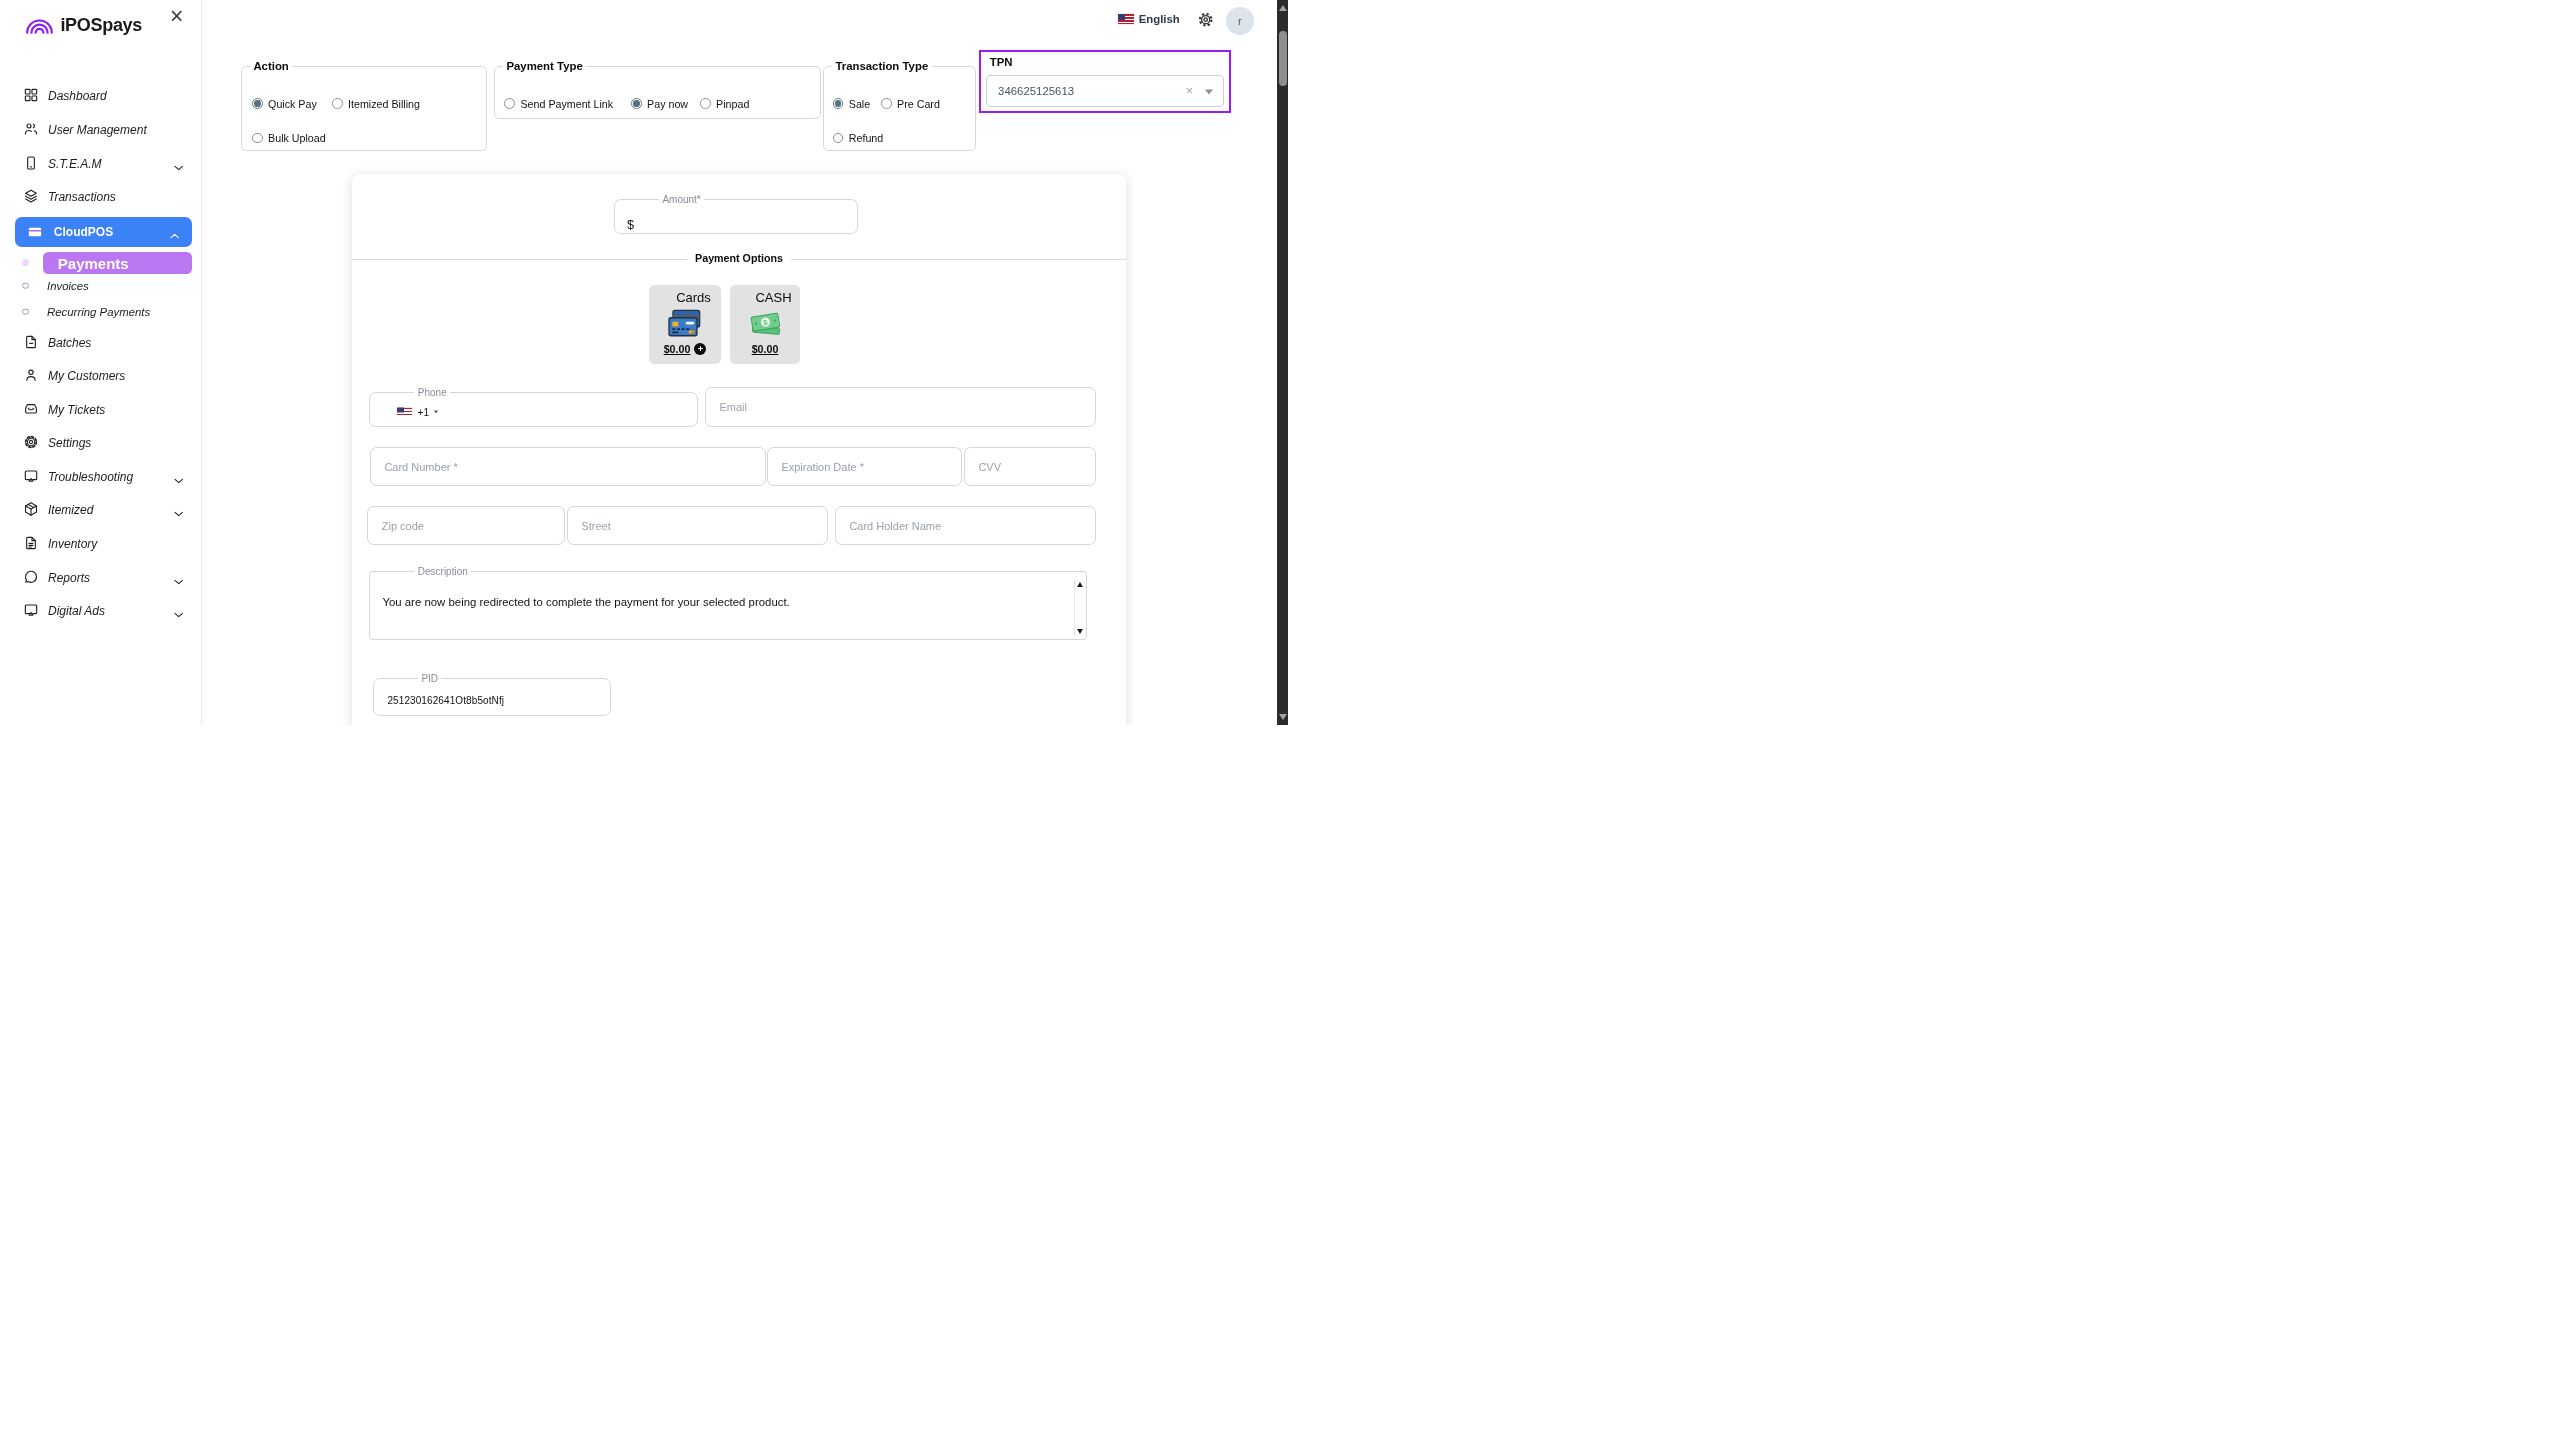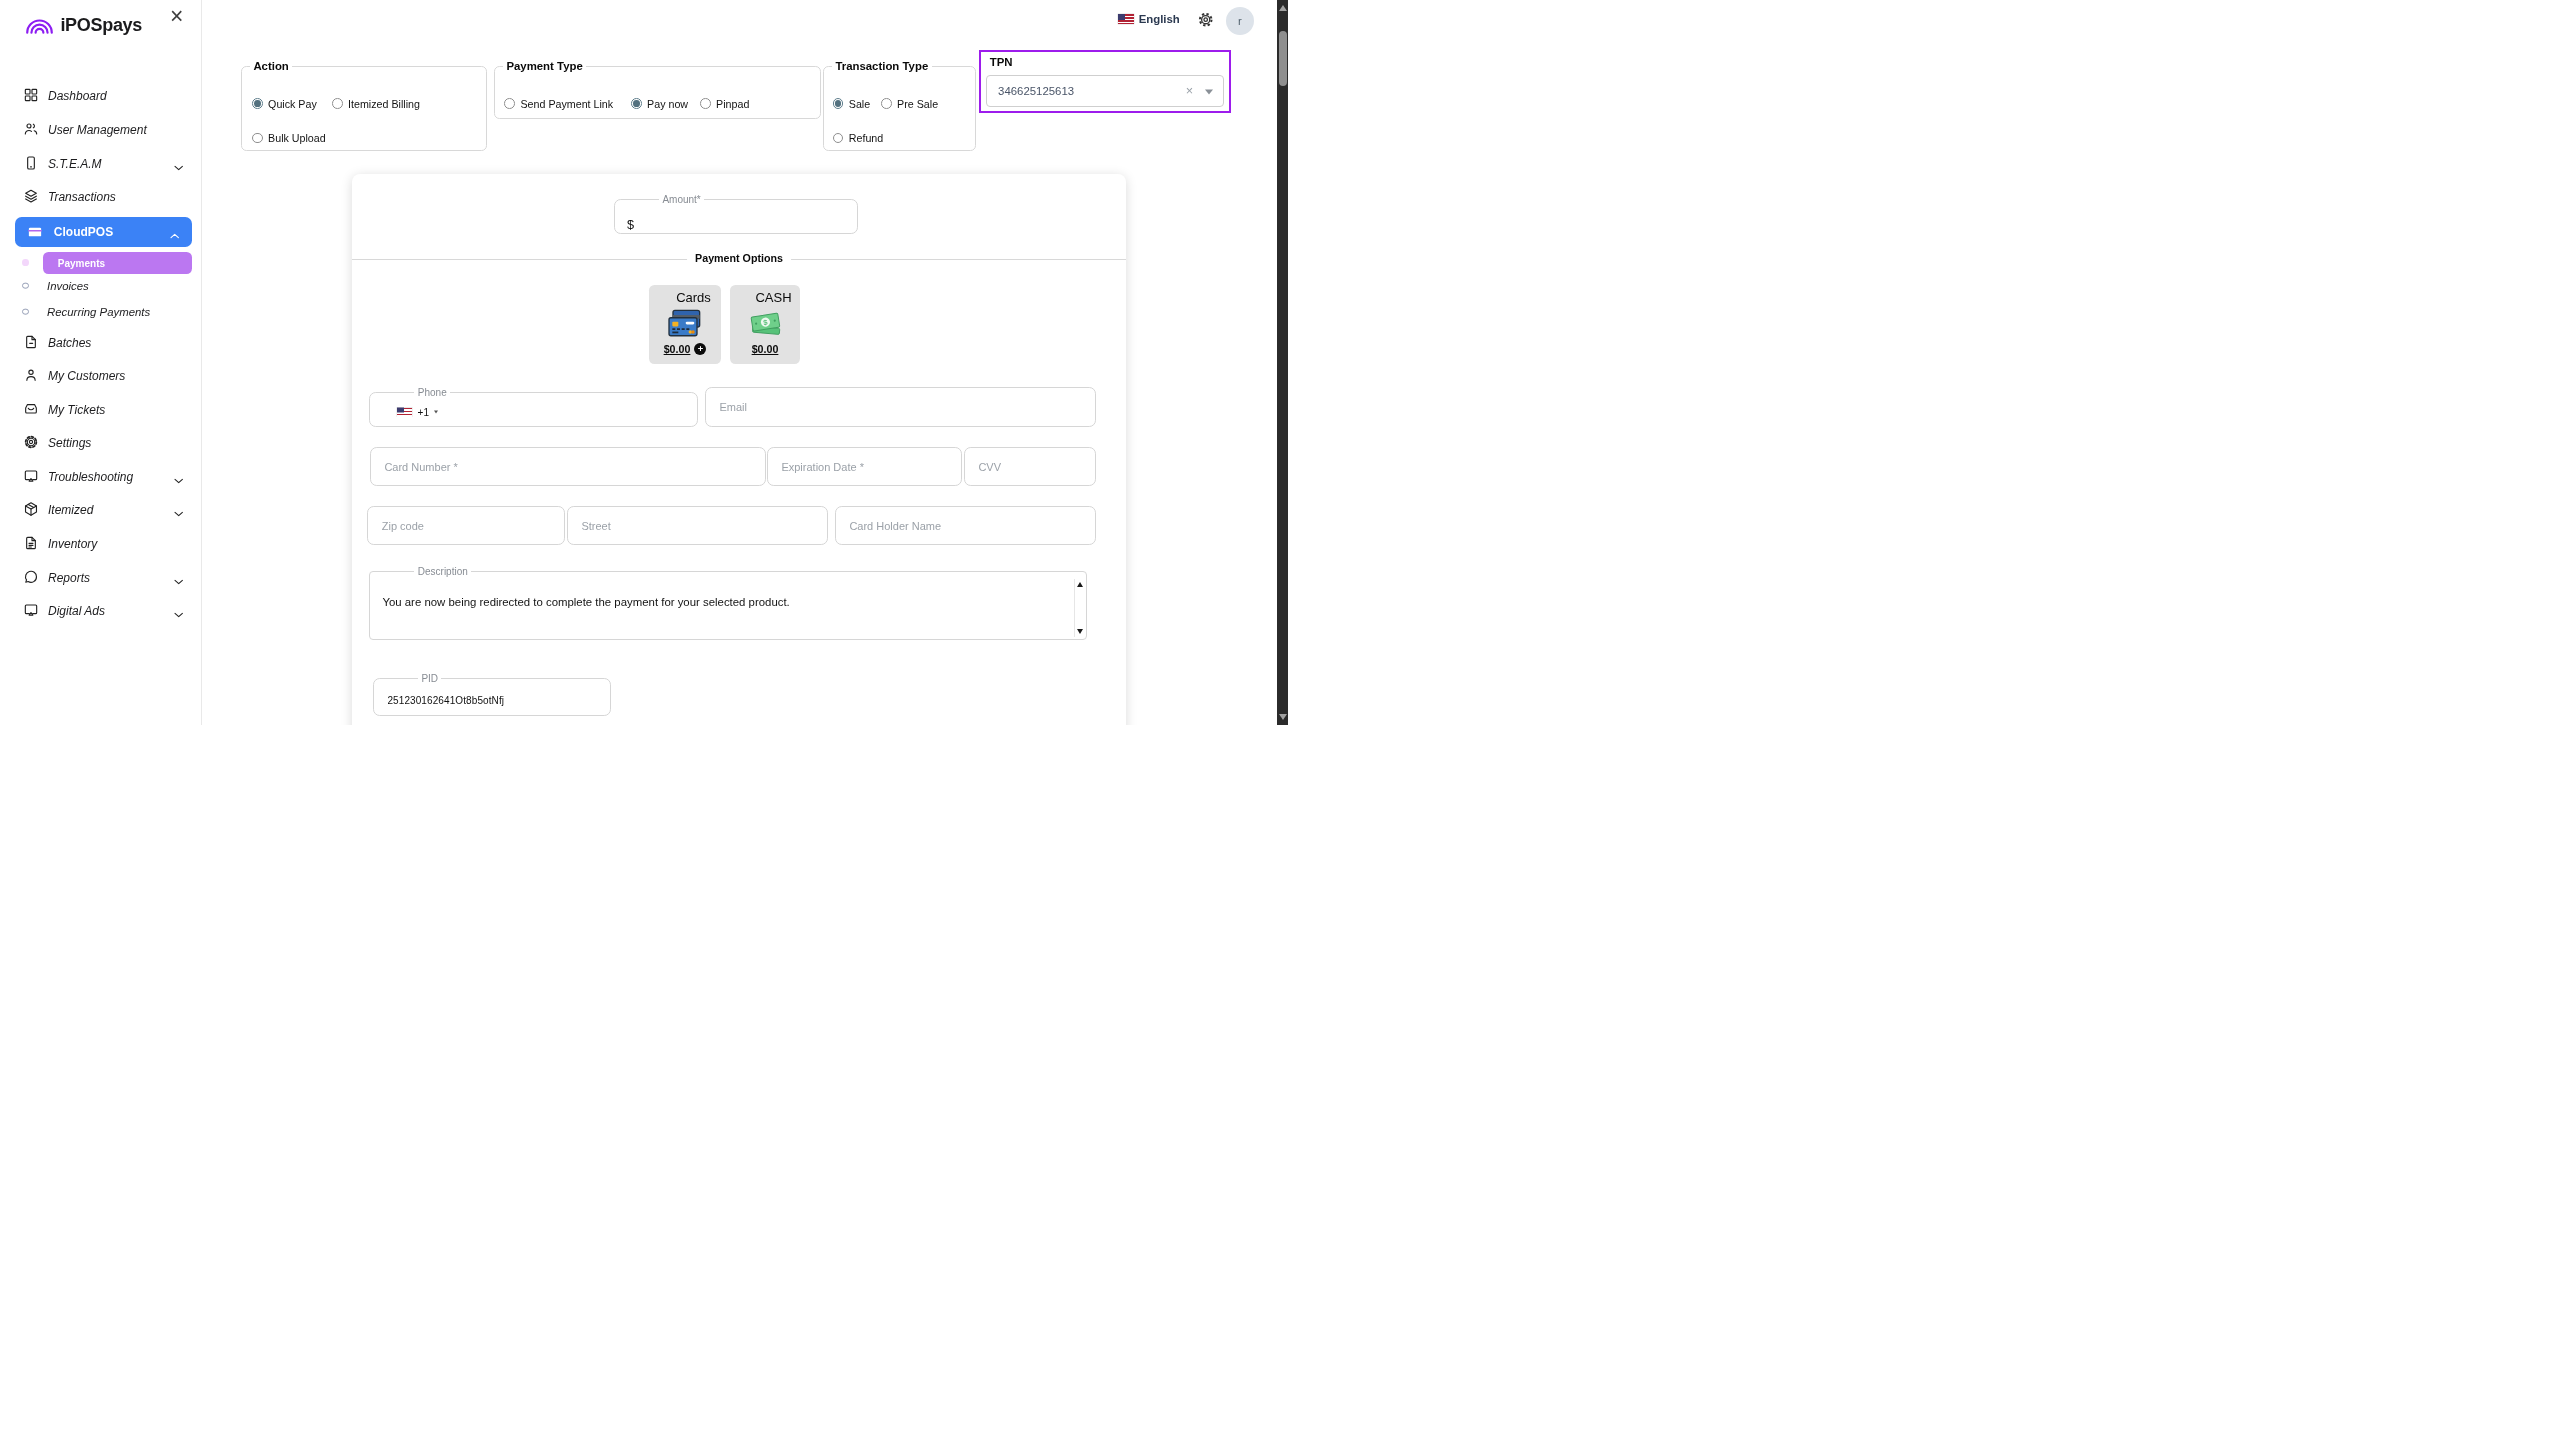--- a/index.html
+++ b/index.html
@@ -17,21 +17,21 @@
   .nicon svg { width:16px; height:16px; stroke:#222; stroke-width:1.7; fill:none; stroke-linecap:round; stroke-linejoin:round; }
   .nlabel { position:absolute; left:48px; top:50%; transform:translateY(-50%); font-size:12px; color:#1d1d1f; white-space:nowrap; }
   .chev { position:absolute; right:17.4px; top:50%; transform:translateY(-50%); width:9.4px; height:5.4px; }
   .chev svg { width:9.4px; height:5.4px; fill:none; stroke:#222; stroke-width:1.6; stroke-linecap:round; stroke-linejoin:round; }
   .nav-pill { position:absolute; left:14.8px; width:177px; height:29.5px; background:#3b82f6; border-radius:6.7px; cursor:pointer; }
   .nav-pill .nicon { left:12px; top:6.7px; }
   .nav-pill .nlabel { left:39px; color:#fff; font-weight:600; }
   .nav-pill .chev { right:12px; }
   .nav-pill .chev svg { stroke:#fff; }
   .sub-pill { position:absolute; left:43px; width:149px; height:22px; background:#bb77f1; border-radius:5.4px; cursor:pointer; }
-  .sub-pill .nlabel { left:14.8px; color:#fff; font-weight:600; font-size:10px; }
+  .sub-pill .nlabel { left:14.8px; color:#fff; font-weight:600; font-size:15px; }
   .dot { position:absolute; left:22px; width:6.7px; height:6.7px; border-radius:50%; background:#f3d7fb; }
   .ring { position:absolute; left:22px; top:50%; transform:translateY(-50%); width:6.7px; height:6.7px; border:1px solid #98a1b8; border-radius:50%; }
   .nav-row .sub-label { left:47px; font-size:11.4px; }
 
   
   .lang { position:absolute; left:1118px; top:13.4px; display:flex; align-items:center; gap:4.7px; cursor:pointer; z-index:4; }
   .lang-label { font-size:11.4px; color:#2b3950; font-weight:600; }
   .flag { width:16px; height:10px; background:repeating-linear-gradient(#b22234 0 1.5px, #fff 1.5px 3.1px); position:relative; box-shadow:0 0 0 0.3px #c9c9c9; }
   .flag::after { content:""; position:absolute; left:0; top:0; width:6.7px; height:5.4px; background:#3c3b6e; }
   .flag.small { width:14.8px; height:9.4px; }
@@ -311,21 +311,21 @@
   </fieldset>
 
   <fieldset class="box" style="left:823px;top:60px;width:153px;height:91px">
     <legend>Transaction Type</legend>
     <label class="opt" style="left:8.7px;top:25.5px">
       <span class="radio" data-checked="true"></span>
       <span>Sale</span>
     </label>
     <label class="opt" style="left:57px;top:25.5px">
       <span class="radio" data-checked="false"></span>
-      <span>Pre Sale</span>
+      <span>Pre Card</span>
     </label>
     <label class="opt" style="left:8.7px;top:60px">
       <span class="radio" data-checked="false"></span>
       <span>Refund</span>
     </label>
   </fieldset>
 
   <div class="tpn">
     <span class="tpn-label">TPN</span>
     <div class="tpn-select">

